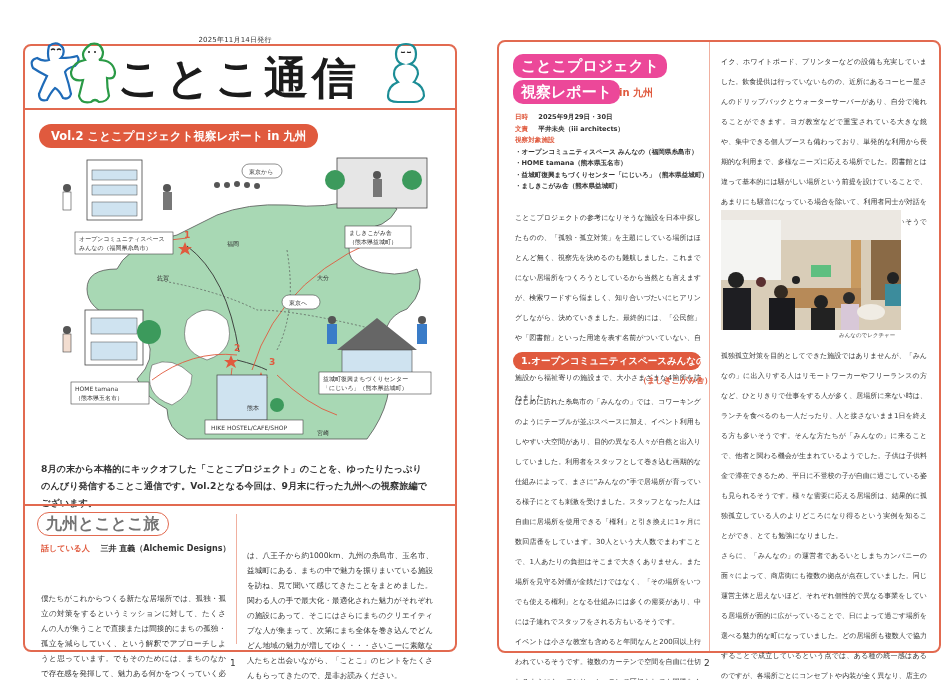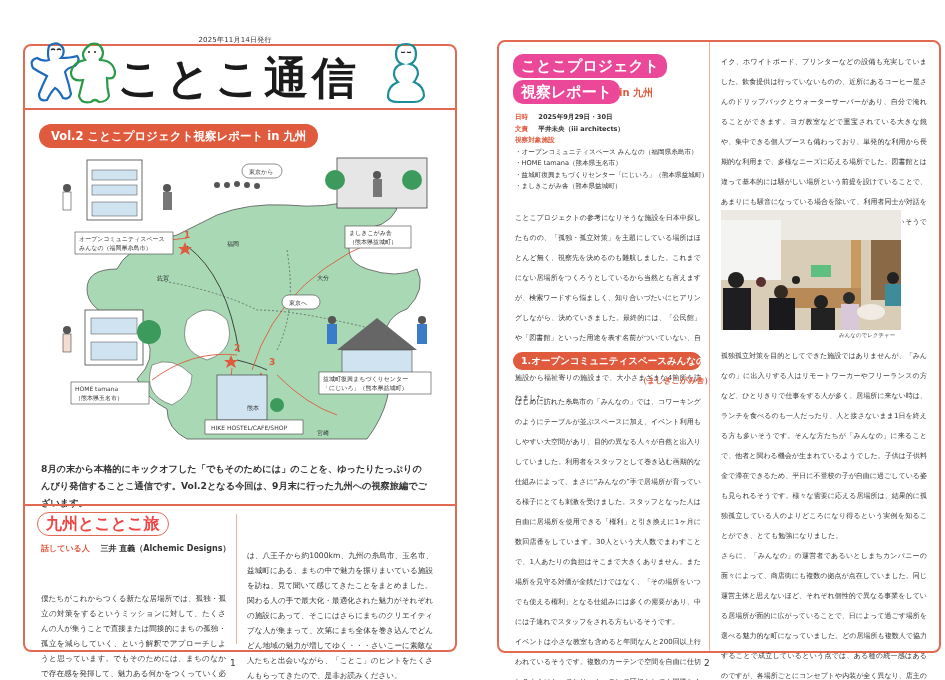--- a/index.html
+++ b/index.html
@@ -17,21 +17,21 @@
   .masthead-title { position: absolute; left: 92px; top: 6px; font-family: "DejaVu Sans", sans-serif; font-weight: bold; font-size: 44px; letter-spacing: 4px; color: #1b1b1b; line-height: 52px; }
   .mascot { position: absolute; }
 
   .vol-pill { position: absolute; left: 14px; top: 78px; height: 24px; padding: 0 12px; background: #e05a3e; color: #fff; border-radius: 12px; font-size: 11.5px; font-weight: bold; line-height: 24px; white-space: nowrap; }
 
   .map-area { position: absolute; left: 12px; top: 104px; width: 398px; height: 300px; }
 
   .intro { position: absolute; left: 16px; top: 414px; width: 390px; font-size: 9.2px; font-weight: bold; line-height: 17px; color: #333; }
   .intro-sep { position: absolute; left: 0; right: 0; top: 458px; border-top: 2px solid #e26a50; }
 
-  .tabi-title { position: absolute; left: 12px; top: 466px; height: 24px; padding: 0 8px; border: 1.5px solid #e26a50; border-radius: 12px; font-size: 16px; font-weight: bold; color: #ef4444; line-height: 21px; }
+  .tabi-title { position: absolute; left: 12px; top: 466px; height: 24px; padding: 0 8px; border: 1.5px solid #e26a50; border-radius: 12px; font-size: 16px; font-weight: bold; color: #737373; line-height: 21px; }
   .speaker { position: absolute; left: 16px; top: 497px; font-size: 8px; font-weight: bold; white-space: nowrap; }
   .speaker .role { color: #e05a3e; margin-right: 8px; }
   .col-text { position: absolute; font-size: 7.6px; line-height: 15px; color: #333; text-align: justify; margin-top: 32px; }
   .col-a { left: 16px; top: 513px; width: 185px; }
   .col-b { left: 222px; top: 470px; width: 186px; }
   .col-divider { position: absolute; left: 211px; top: 468px; height: 130px; border-left: 1.5px solid #f0b0a0; }
 
   .page-num { position: absolute; top: 658px; font-size: 9px; color: #333; }
   .pn1 { left: 230px; }
   .pn2 { left: 229px; }
@@ -40,21 +40,21 @@
   .frame2 { position: absolute; left: 22px; top: 40px; width: 444px; height: 613px; border: 2px solid #e26a50; border-radius: 8px; }
   .p2-divider { position: absolute; left: 210px; top: 0; bottom: 0; border-left: 1.5px solid #f0b0a0; }
   .title-pill { position: absolute; left: 14px; height: 24px; padding: 0 8px; background: #ec4899; color: #fff; border-radius: 10px; font-size: 15px; font-weight: bold; line-height: 24px; white-space: nowrap; }
   .tp1 { top: 12px; }
   .tp2 { top: 38px; }
   .in-kyushu { position: absolute; left: 120px; top: 44px; font-size: 10px; font-weight: bold; color: #e05a3e; }
 
   .meta { position: absolute; left: 16px; top: 70px; font-size: 6.6px; line-height: 11.5px; color: #333; }
   .meta .k { color: #e05a3e; margin-right: 8px; font-weight: bold; }
   .meta .v { font-weight: bold; }
-  .meta .facility { font-weight: normal; }
+  .meta .facility { font-weight: bold; }
 
   .p2-body { position: absolute; font-size: 7px; line-height: 20px; color: #333; text-align: justify; }
   .p2-b1 { left: 16px; top: 166px; width: 186px; }
   .sec-pill { position: absolute; left: 14px; top: 310px; width: 188px; height: 18px; background: #e05a3e; color: #fff; border-radius: 9px; font-size: 9.5px; font-weight: bold; line-height: 18px; padding-left: 8px; white-space: nowrap; }
   .sec-loc { position: absolute; left: 140px; top: 333px; font-size: 8px; color: #e05a3e; font-weight: bold; }
   .p2-b2 { left: 16px; top: 350px; width: 186px; }
 
   .p2-b3 { left: 222px; top: 10px; width: 206px; }
   .photo { position: absolute; left: 222px; top: 168px; width: 180px; height: 120px; overflow: hidden; background: #c9b59a; }
   .caption { position: absolute; left: 340px; top: 290px; font-size: 5.5px; color: #444; }
@@ -176,21 +176,21 @@
         <text x="38" y="241">HOME tamana</text>
         <text x="38" y="250">（熊本県玉名市）</text>
         <rect x="282" y="222" width="112" height="22" fill="#fff" stroke="#444" stroke-width="0.6"></rect>
         <text x="286" y="231">益城町復興まちづくりセンター</text>
         <text x="286" y="240">「にじいろ」（熊本県益城町）</text>
         <rect x="168" y="270" width="98" height="14" fill="#fff" stroke="#444" stroke-width="0.6"></rect>
         <text x="174" y="280">HIKE HOSTEL/CAFE/SHOP</text>
       </g>
     </svg>
 
-    <div class="intro">8月の末から本格的にキックオフした「でもそのためには」のことを、ゆったりたっぷりのんびり発信することこ通信です。Vol.2となる今回は、9月末に行った九州への視察旅編でございます。</div>
+    <div class="intro">8月の末から本格的にキックオフした「ことこプロジェクト」のことを、ゆったりたっぷりのんびり発信することこ通信です。Vol.2となる今回は、9月末に行った九州への視察旅編でございます。</div>
     <div class="intro-sep"></div>
 
     <div class="tabi-title">九州とことこ旅</div>
     <div class="speaker">
       <span class="role">話している人</span>
       <span>三井 直義（Alchemic Designs）</span>
     </div>
     <div class="col-text col-a">僕たちがこれからつくる新たな居場所では、孤独・孤立の対策をするというミッションに対して、たくさんの人が集うことで直接または間接的にまちの孤独・孤立を減らしていく、という解釈でアプローチしようと思っています。でもそのためには、まちのなかで存在感を発揮して、魅力ある何かをつくっていく必要があります。今回</div>
     <div class="col-divider"></div>
     <div class="col-text col-b" style="white-space:pre-line">は、八王子から約1000km、九州の糸島市、玉名市、益城町にある、まちの中で魅力を振りまいている施設を訪ね、見て聞いて感じてきたことをまとめました。

